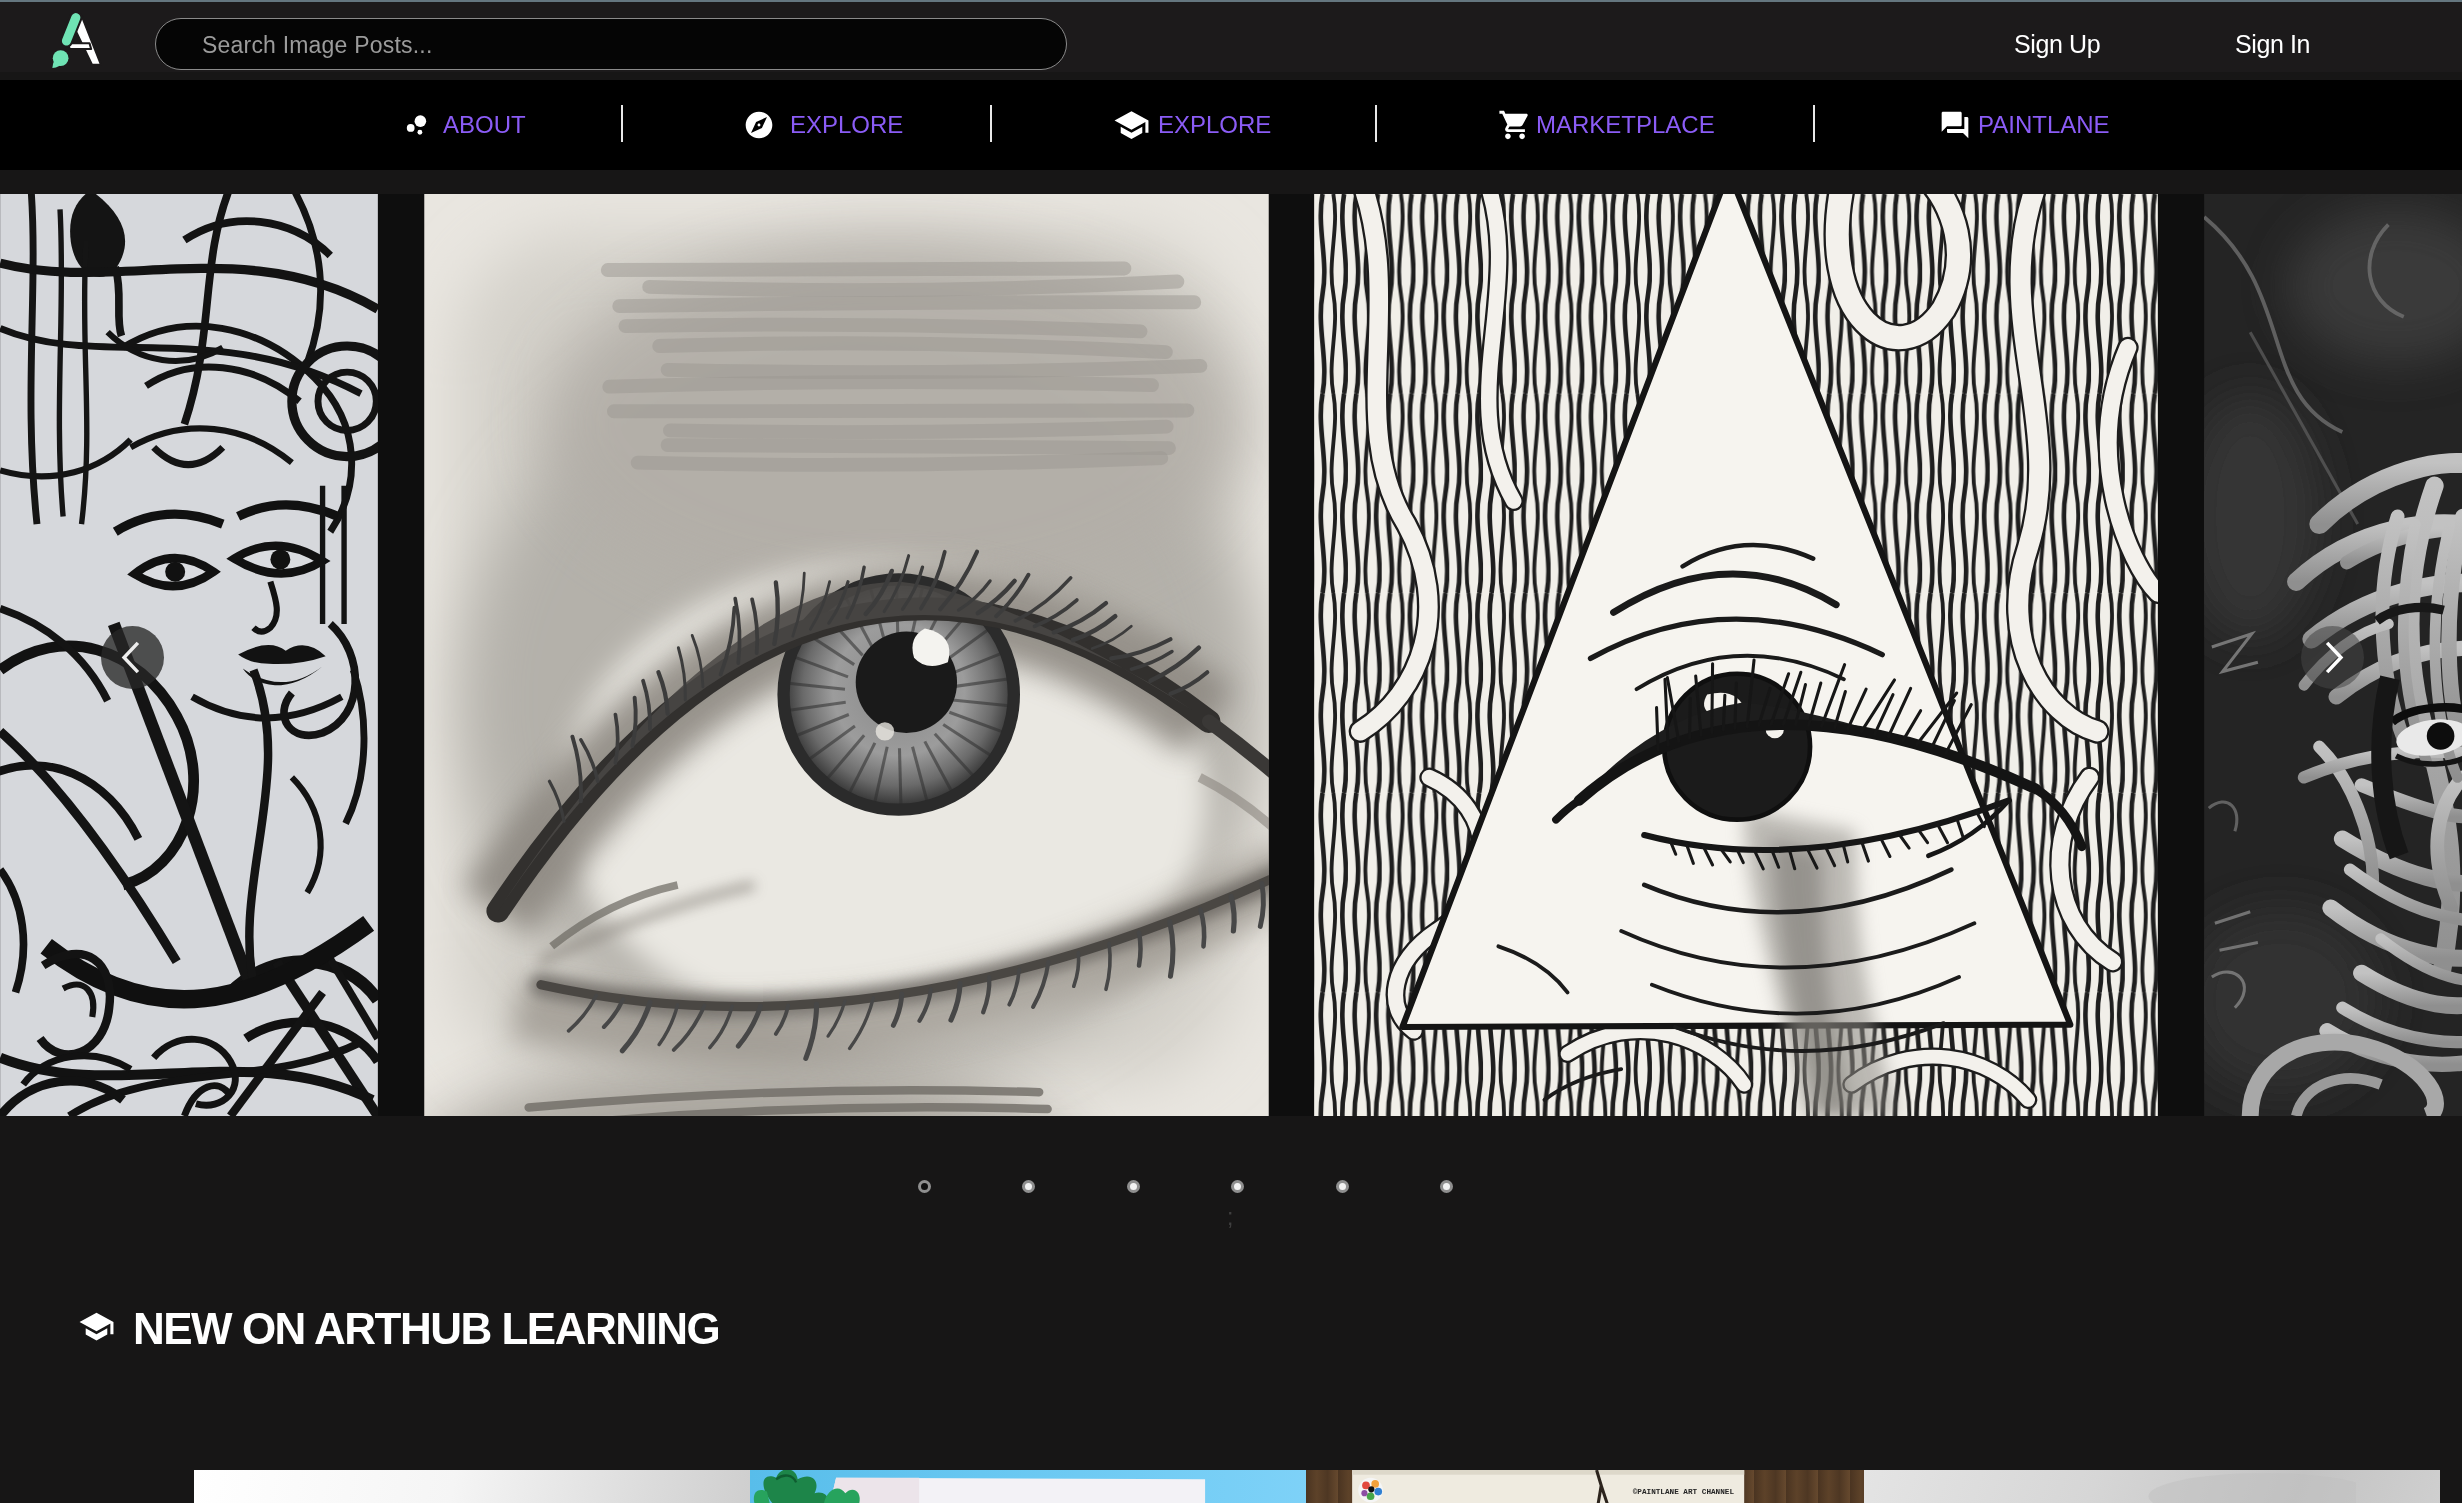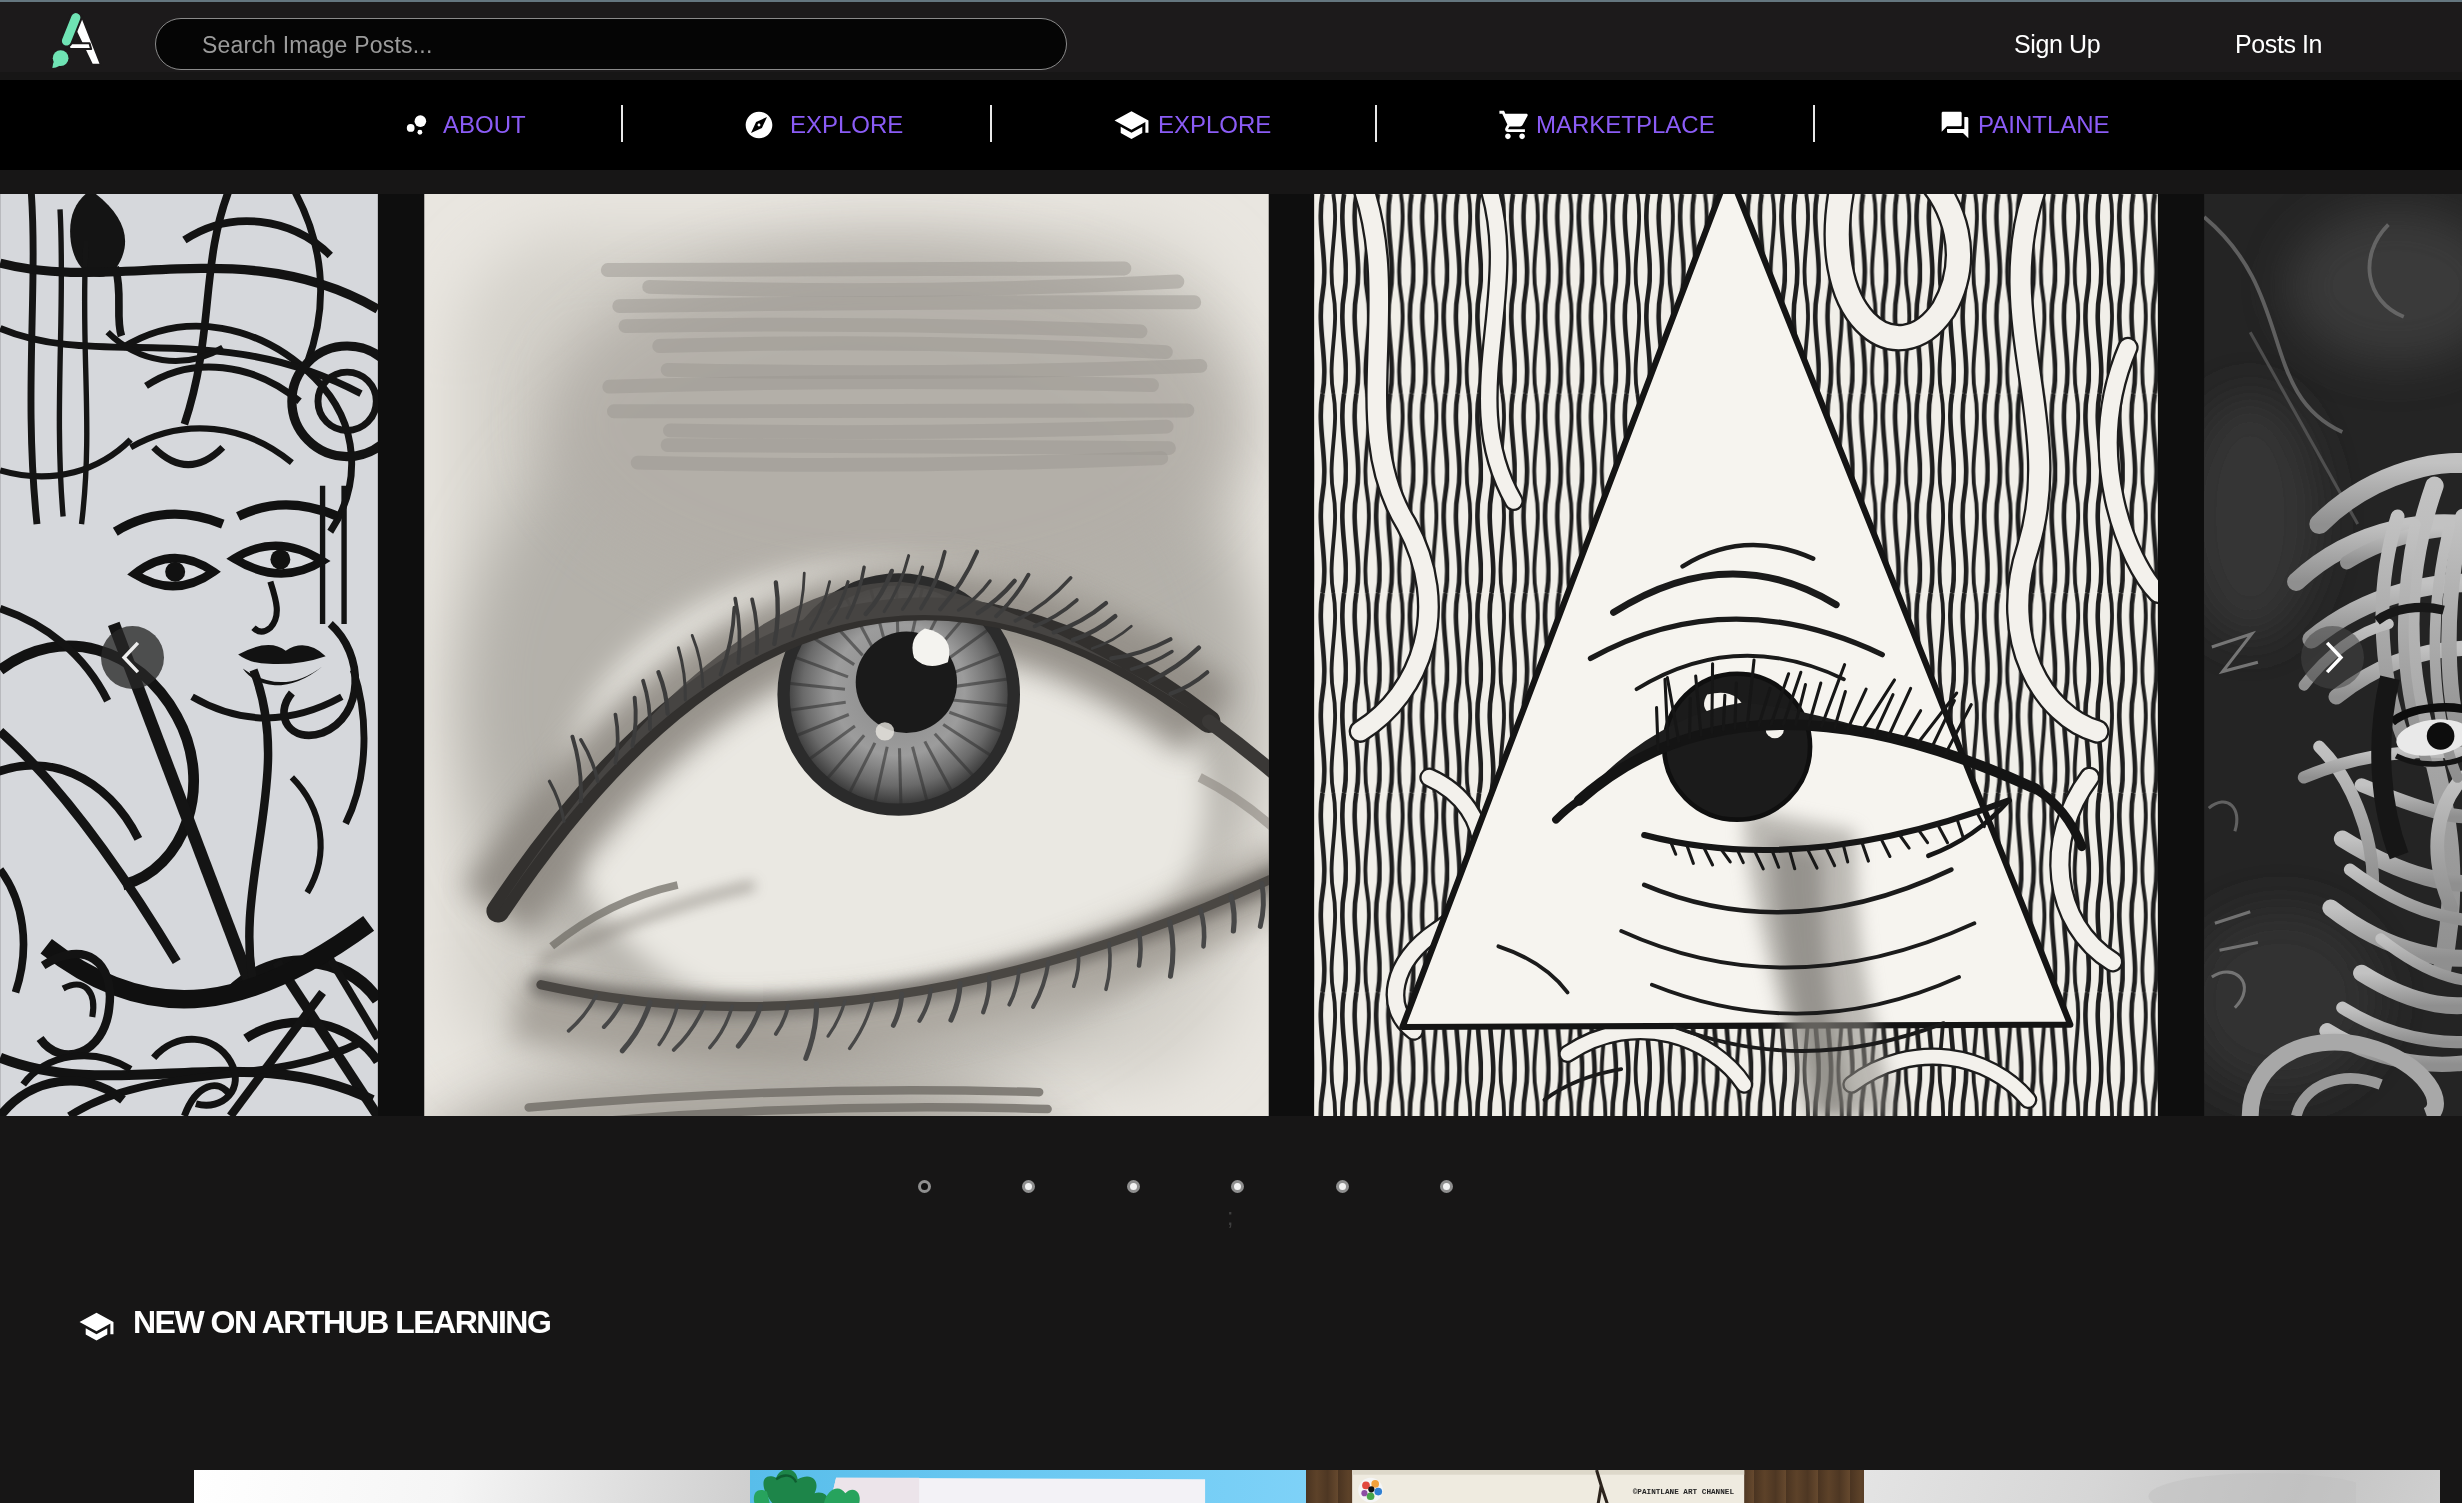--- a/index.html
+++ b/index.html
@@ -10,41 +10,41 @@
 .signbtn { position:absolute; top:28px; font-size:25px; color:#fff; letter-spacing:-0.4px; }
 #navbar { position:absolute; left:0; top:80px; width:2462px; height:90px; background:#000; }
 .navitem { position:absolute; top:50%; transform:translateY(-50%); }
 .navitem svg { display:block; }
 .navtxt { position:absolute; top:50%; transform:translateY(-50%); color:#8b5cf6; font-size:24px; letter-spacing:0px; }
 .navsep { position:absolute; top:25px; width:2.3px; height:37px; background:#e8e8e8; }
 #strip { position:absolute; left:0; top:194px; width:2462px; height:922px; background:#0e0e0e; }
 .slide { position:absolute; top:0; height:922px; overflow:hidden; }
 .arrow { position:absolute; width:63px; height:63px; border-radius:50%; background:rgba(38,38,38,0.78); }
 .dot { position:absolute; width:13px; height:13px; border-radius:50%; border:3.1px solid #8f8f8f; }
-#heading { position:absolute; left:133px; top:1304px; color:#fff; font-size:32px; font-weight:bold; letter-spacing:-1.5px; }
+#heading { position:absolute; left:133px; top:1304px; color:#fff; font-size:44px; font-weight:bold; letter-spacing:-1.5px; }
 #headicon { position:absolute; left:78px; top:1308px; }
 .card { position:absolute; top:1470px; width:576px; height:34px; overflow:hidden; }
 </style></head>
 <body>
 <div id="page">
 <div id="topbar">
   <svg width="66" height="66" viewBox="0 0 80 80" style="position:absolute;left:40px;top:4.6px">
     <g stroke="#1c1a1b" stroke-width="2.5" stroke-linejoin="round">
       <path d="M43,12 L51,12 L74,70 L63,70 L39,20 Z" fill="#fff"></path>
       <path d="M34,44 L60,44 L62,51 L36,51 Z" fill="#fff"></path>
     </g>
     <rect x="31" y="5" width="13.5" height="44" rx="6.7" fill="#6fe3b4" stroke="#1c1a1b" stroke-width="2.5" transform="rotate(22 37.75 27)"></rect>
     <circle cx="25" cy="62" r="9.5" fill="#6fe3b4"></circle>
     <path d="M15,74 Q16,63 23,56 L30,66 Q24,73 15,74 Z" fill="#6fe3b4"></path>
   </svg>
   <div id="search">
         <span>Search Image Posts...</span>
       </div>
   <div class="signbtn" style="left:2014px">Sign Up</div>
-  <div class="signbtn" style="left:2235px">Posts In</div>
+  <div class="signbtn" style="left:2235px">Sign In</div>
 </div>
 <div id="navbar">
   <div class="navitem" style="left:402px">
         <svg width="29" height="29" viewBox="0 0 24 24" fill="#fff">
           <circle cx="7.2" cy="14.4" r="3.2"></circle>
           <circle cx="14.8" cy="18" r="2"></circle>
           <circle cx="15.2" cy="8.8" r="4.8"></circle>
         </svg>
       </div>
       <div class="navtxt" style="left:443px">ABOUT</div>

